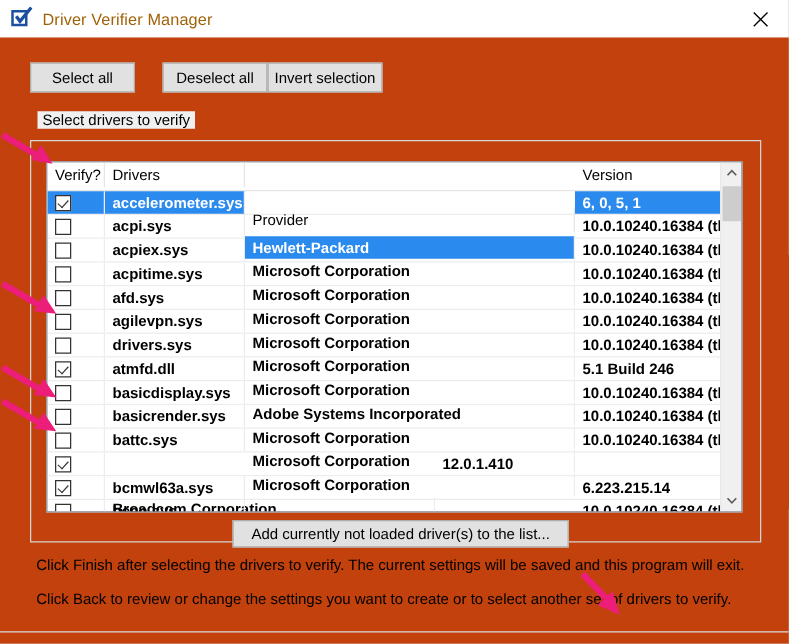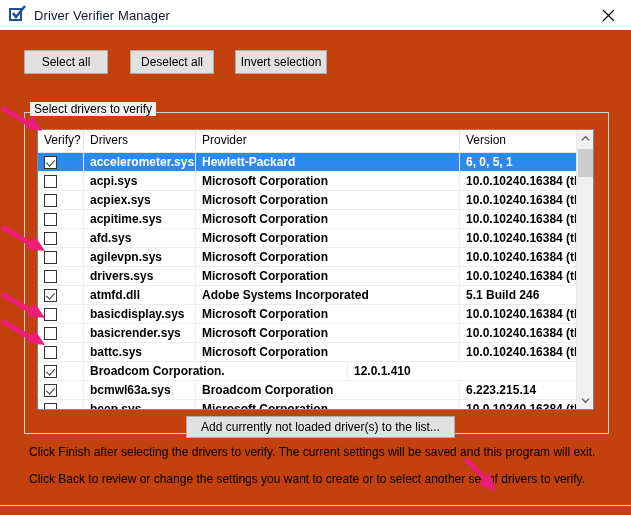--- a/index.html
+++ b/index.html
@@ -42,21 +42,21 @@
     background: #ffffff;
     box-sizing: border-box;
   }
   .title-icon .tick {
     position: absolute;
     left: 1px; top: -2px;
     width: 16px; height: 16px;
   }
   .title-text {
     font-size: 13px;
-    color: #0f172a;
+    color: #a16207;
     letter-spacing: 0.1px;
   }
   .close-btn {
     position: absolute;
     right: 0; top: 0;
     width: 46px; height: 30px;
     display: flex;
     align-items: center;
     justify-content: center;
   }
@@ -86,34 +86,34 @@
     padding: 0;
   }
   .toolbar {
     position: absolute;
     left: 24px; top: 20px;
     display: flex;
     gap: 0;
   }
   .toolbar .btn { height: 24px; }
   #btn-select-all { width: 84px; margin-right: 22px; }
-  #btn-deselect-all { width: 84px; margin-right: 21px; }
+  #btn-deselect-all { width: 84px; }
   #btn-invert { width: 92px; }
 
   
   .groupbox {
     position: absolute;
     left: 24px; top: 82px;
     width: 585px; height: 322px;
     border: 1px solid #d5d5d5;
     box-sizing: border-box;
   }
   .groupbox-label {
     position: absolute;
-    left: 30px; top: 72px;
+    left: 30px; top: 59px;
     background: #f0f0f0;
     padding: 0 4px;
     font-size: 12px;
     line-height: 14px;
     color: #000;
   }
 
   
   .listview {
     position: absolute;
@@ -141,21 +141,21 @@
     color: #000;
     display: flex;
     align-items: center;
     padding-left: 6px;
     border-right: 1px solid #e5e5e5;
     box-sizing: border-box;
     height: 20px;
   }
   .col-verify { width: 46px; }
   .col-driver { width: 112px; }
-  .col-provider { width: 264px; }
+  .col-provider { width: 264px; margin-top: 36px; }
   .col-version { width: 116px; border-right: none !important; }
 
   .lv-row {
     display: flex;
     height: 19px;
     border-bottom: 1px solid #ededed;
     box-sizing: border-box;
   }
   .lv-row .cell {
     font-size: 12px;

